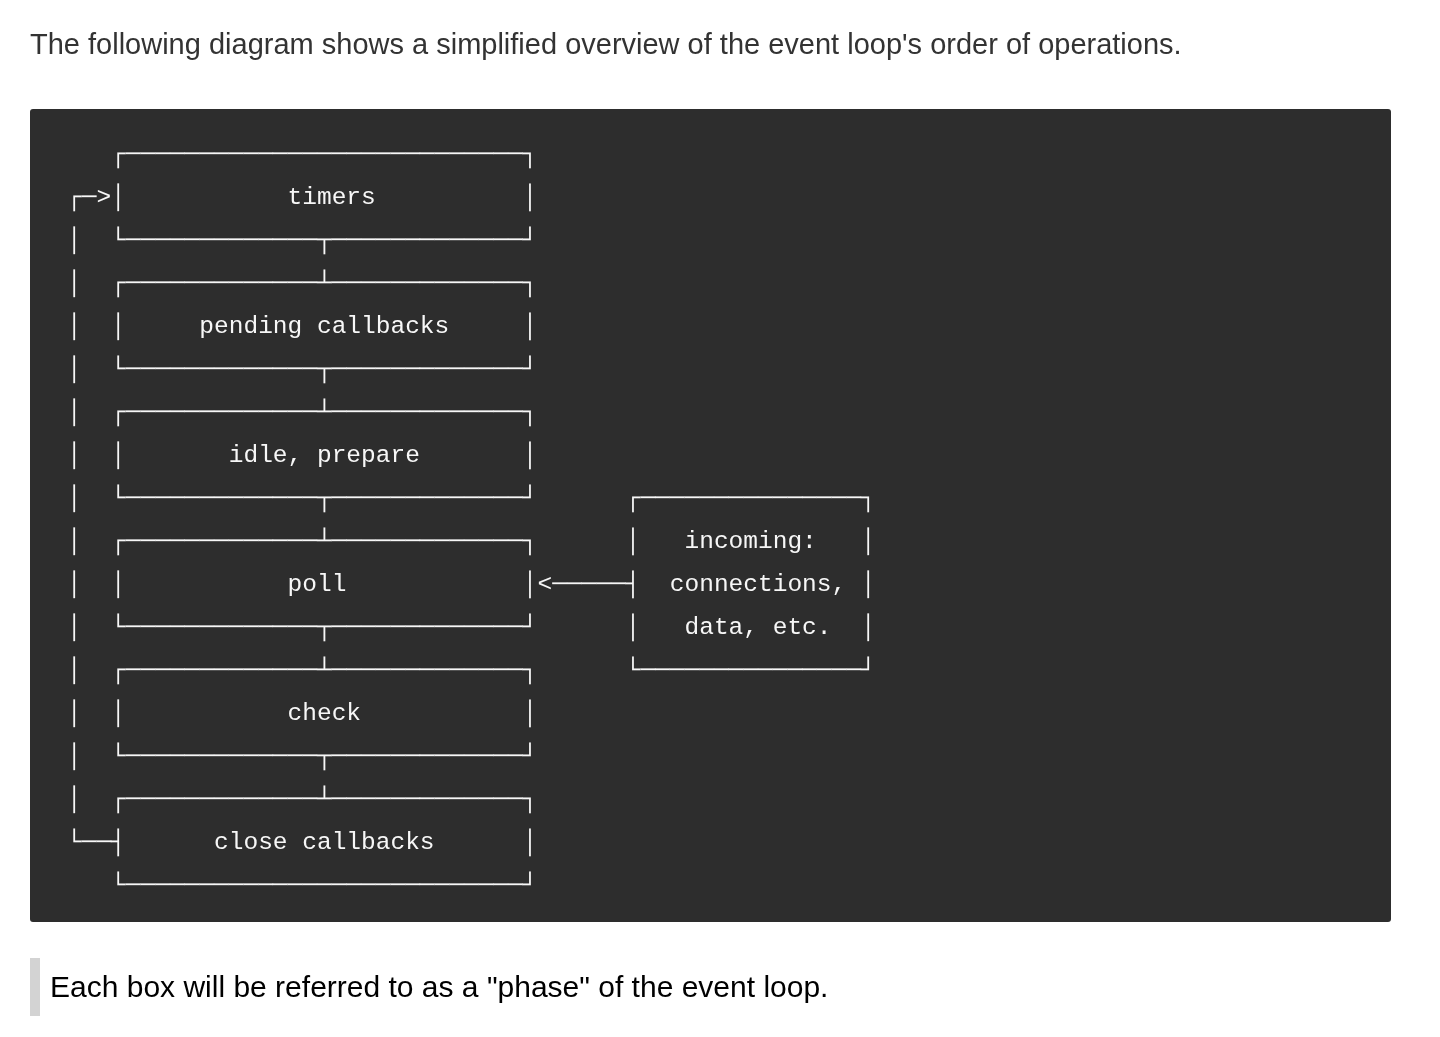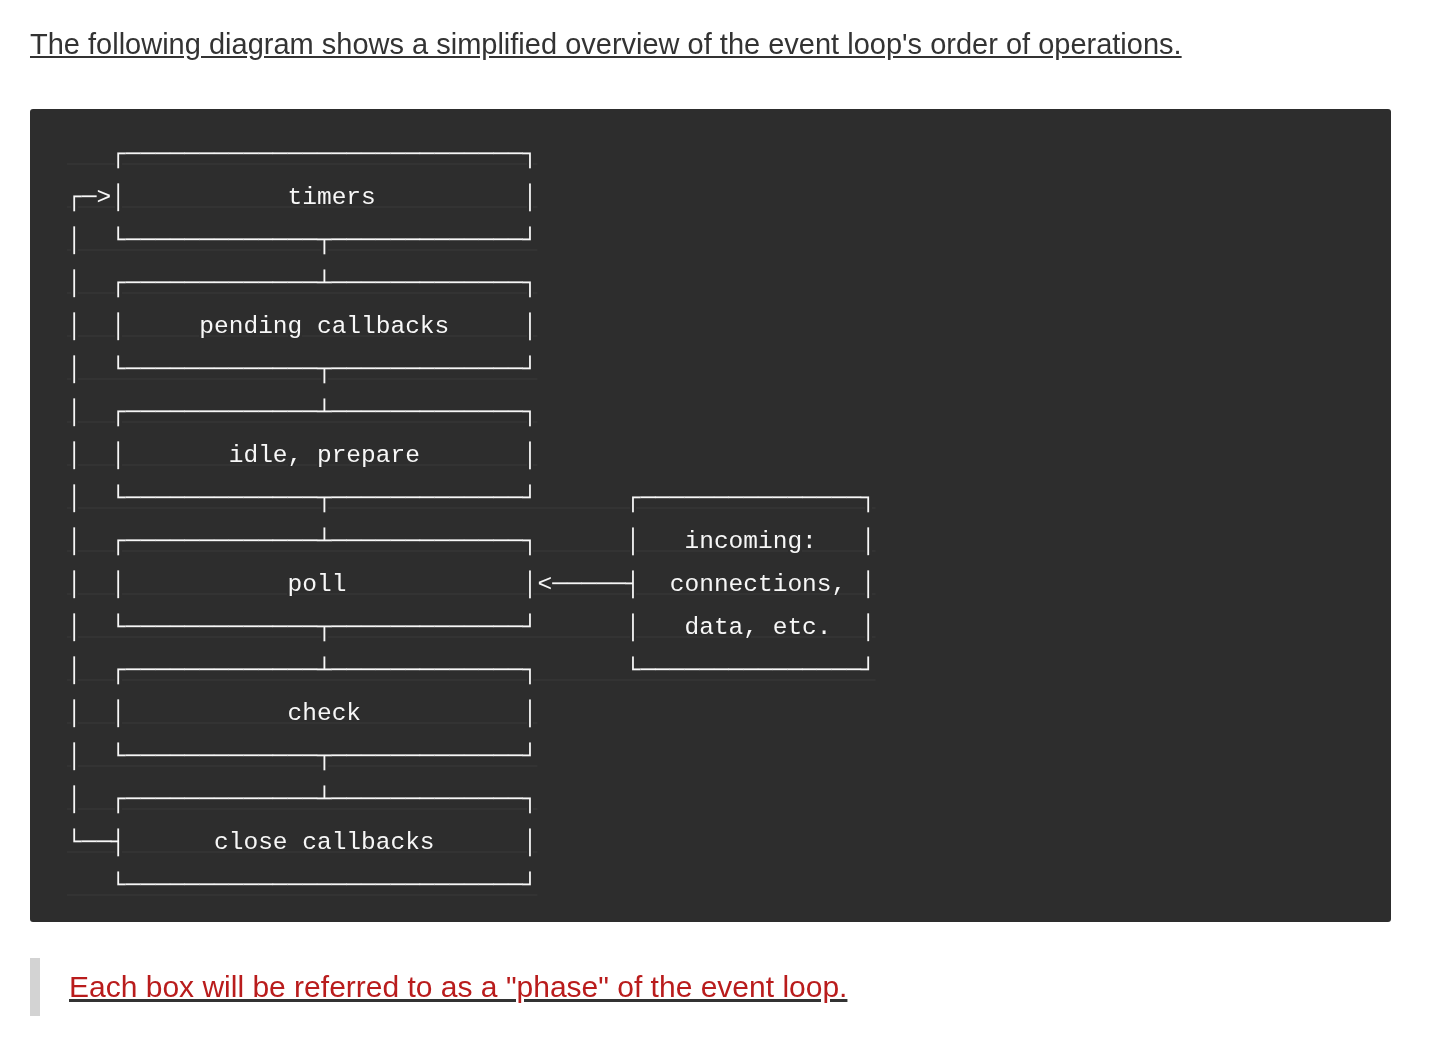--- a/index.html
+++ b/index.html
@@ -6,21 +6,20 @@
   html, body { background: #ffffff; }
   body {
     width: 1440px;
     height: 1037px;
     overflow: hidden;
     font-family: "Liberation Sans", "DejaVu Sans", sans-serif;
     color: #333333;
   }
   .page {
     padding: 23px 49px 0 30px;
-    text-decoration: underline;
   }
   .intro-text {
     font-size: 29px;
     line-height: 42px;
     color: #333333;
     margin-bottom: 44px;
   }
   .code-block {
     background: var(--code-bg, #2d2d2d);
     color: var(--code-fg, #f7f7f7);
@@ -28,24 +27,24 @@
     padding: 24px 20px 15px 37px;
     font-family: "Liberation Mono", "DejaVu Sans Mono", monospace;
     font-size: 24.5px;
     line-height: 43px;
     white-space: pre;
     overflow: hidden;
   }
   .phase-note {
     margin-top: 36px;
     border-left: 10px solid #d3d3d3;
-    padding: 8px 0 8px 29px;
+    padding: 8px 0 8px 10px;
     font-size: 30px;
     line-height: 42px;
-    color: #b91c1c;
+    color: #000000;
   }
 </style>
 </head>
 <body>
 
 <div class="page">
 
   <p class="intro-text">The following diagram shows a simplified overview of the event loop's order of operations.</p>
 
   <pre class="code-block">   ┌───────────────────────────┐

